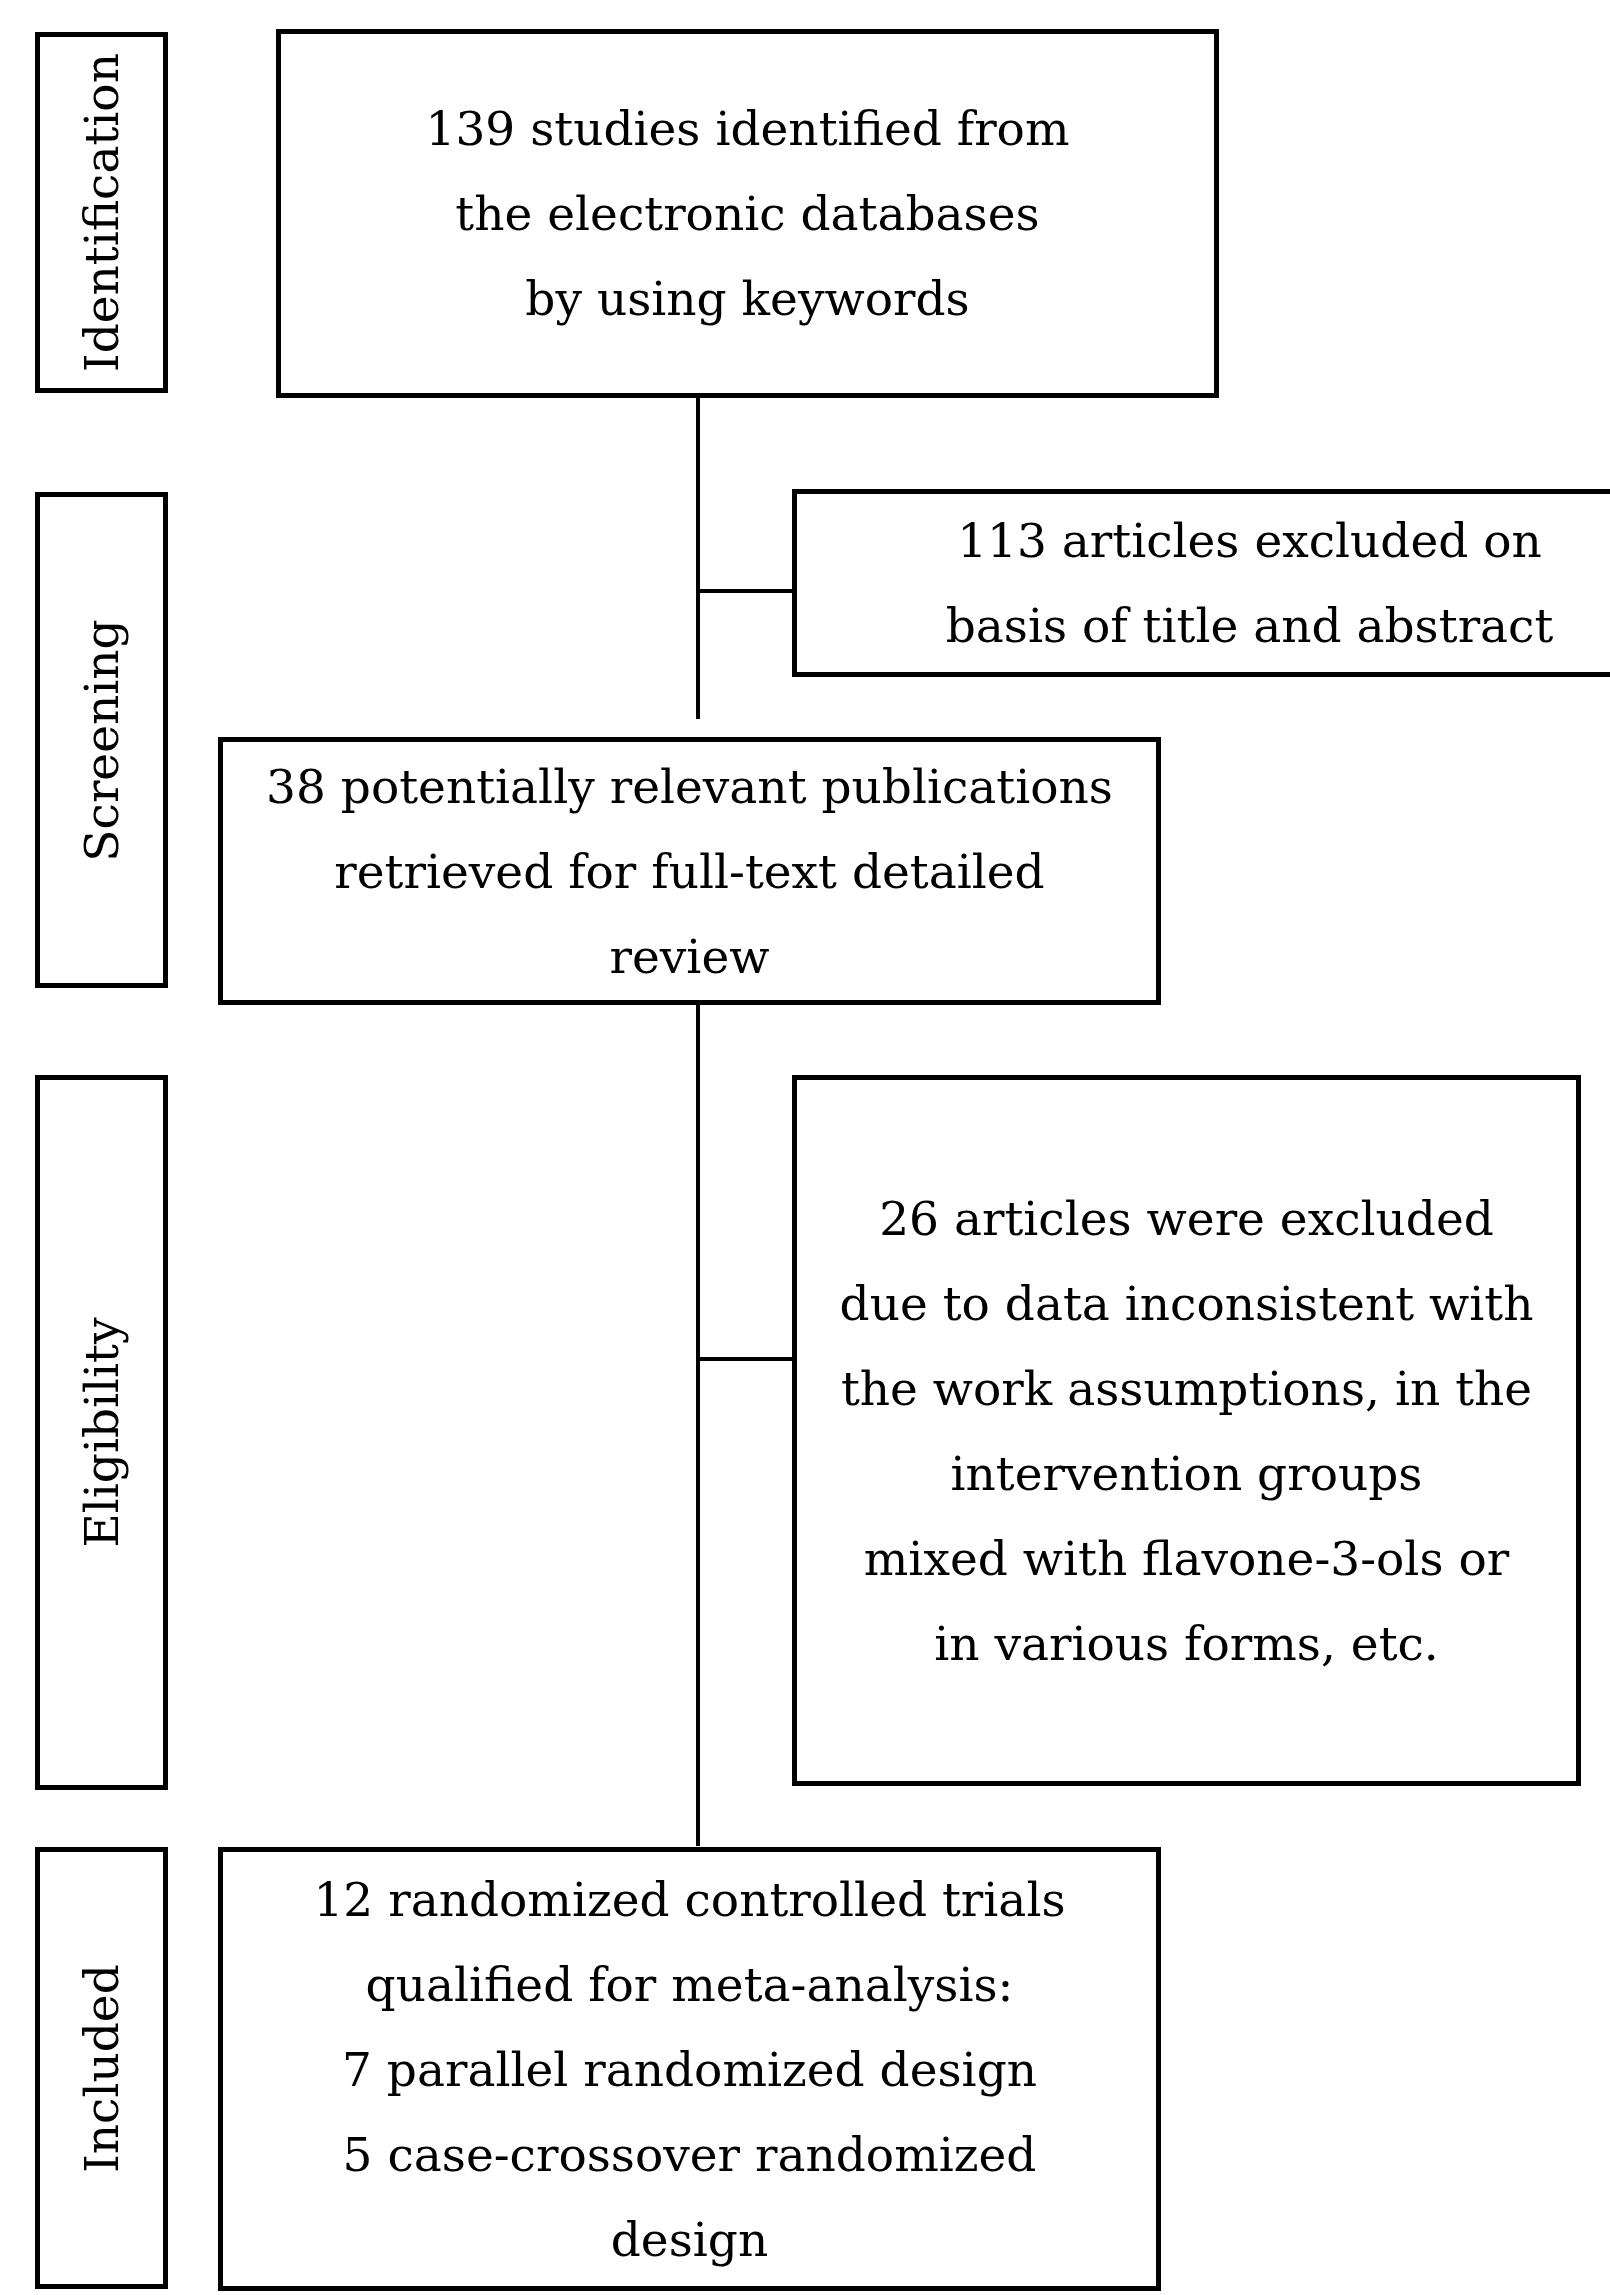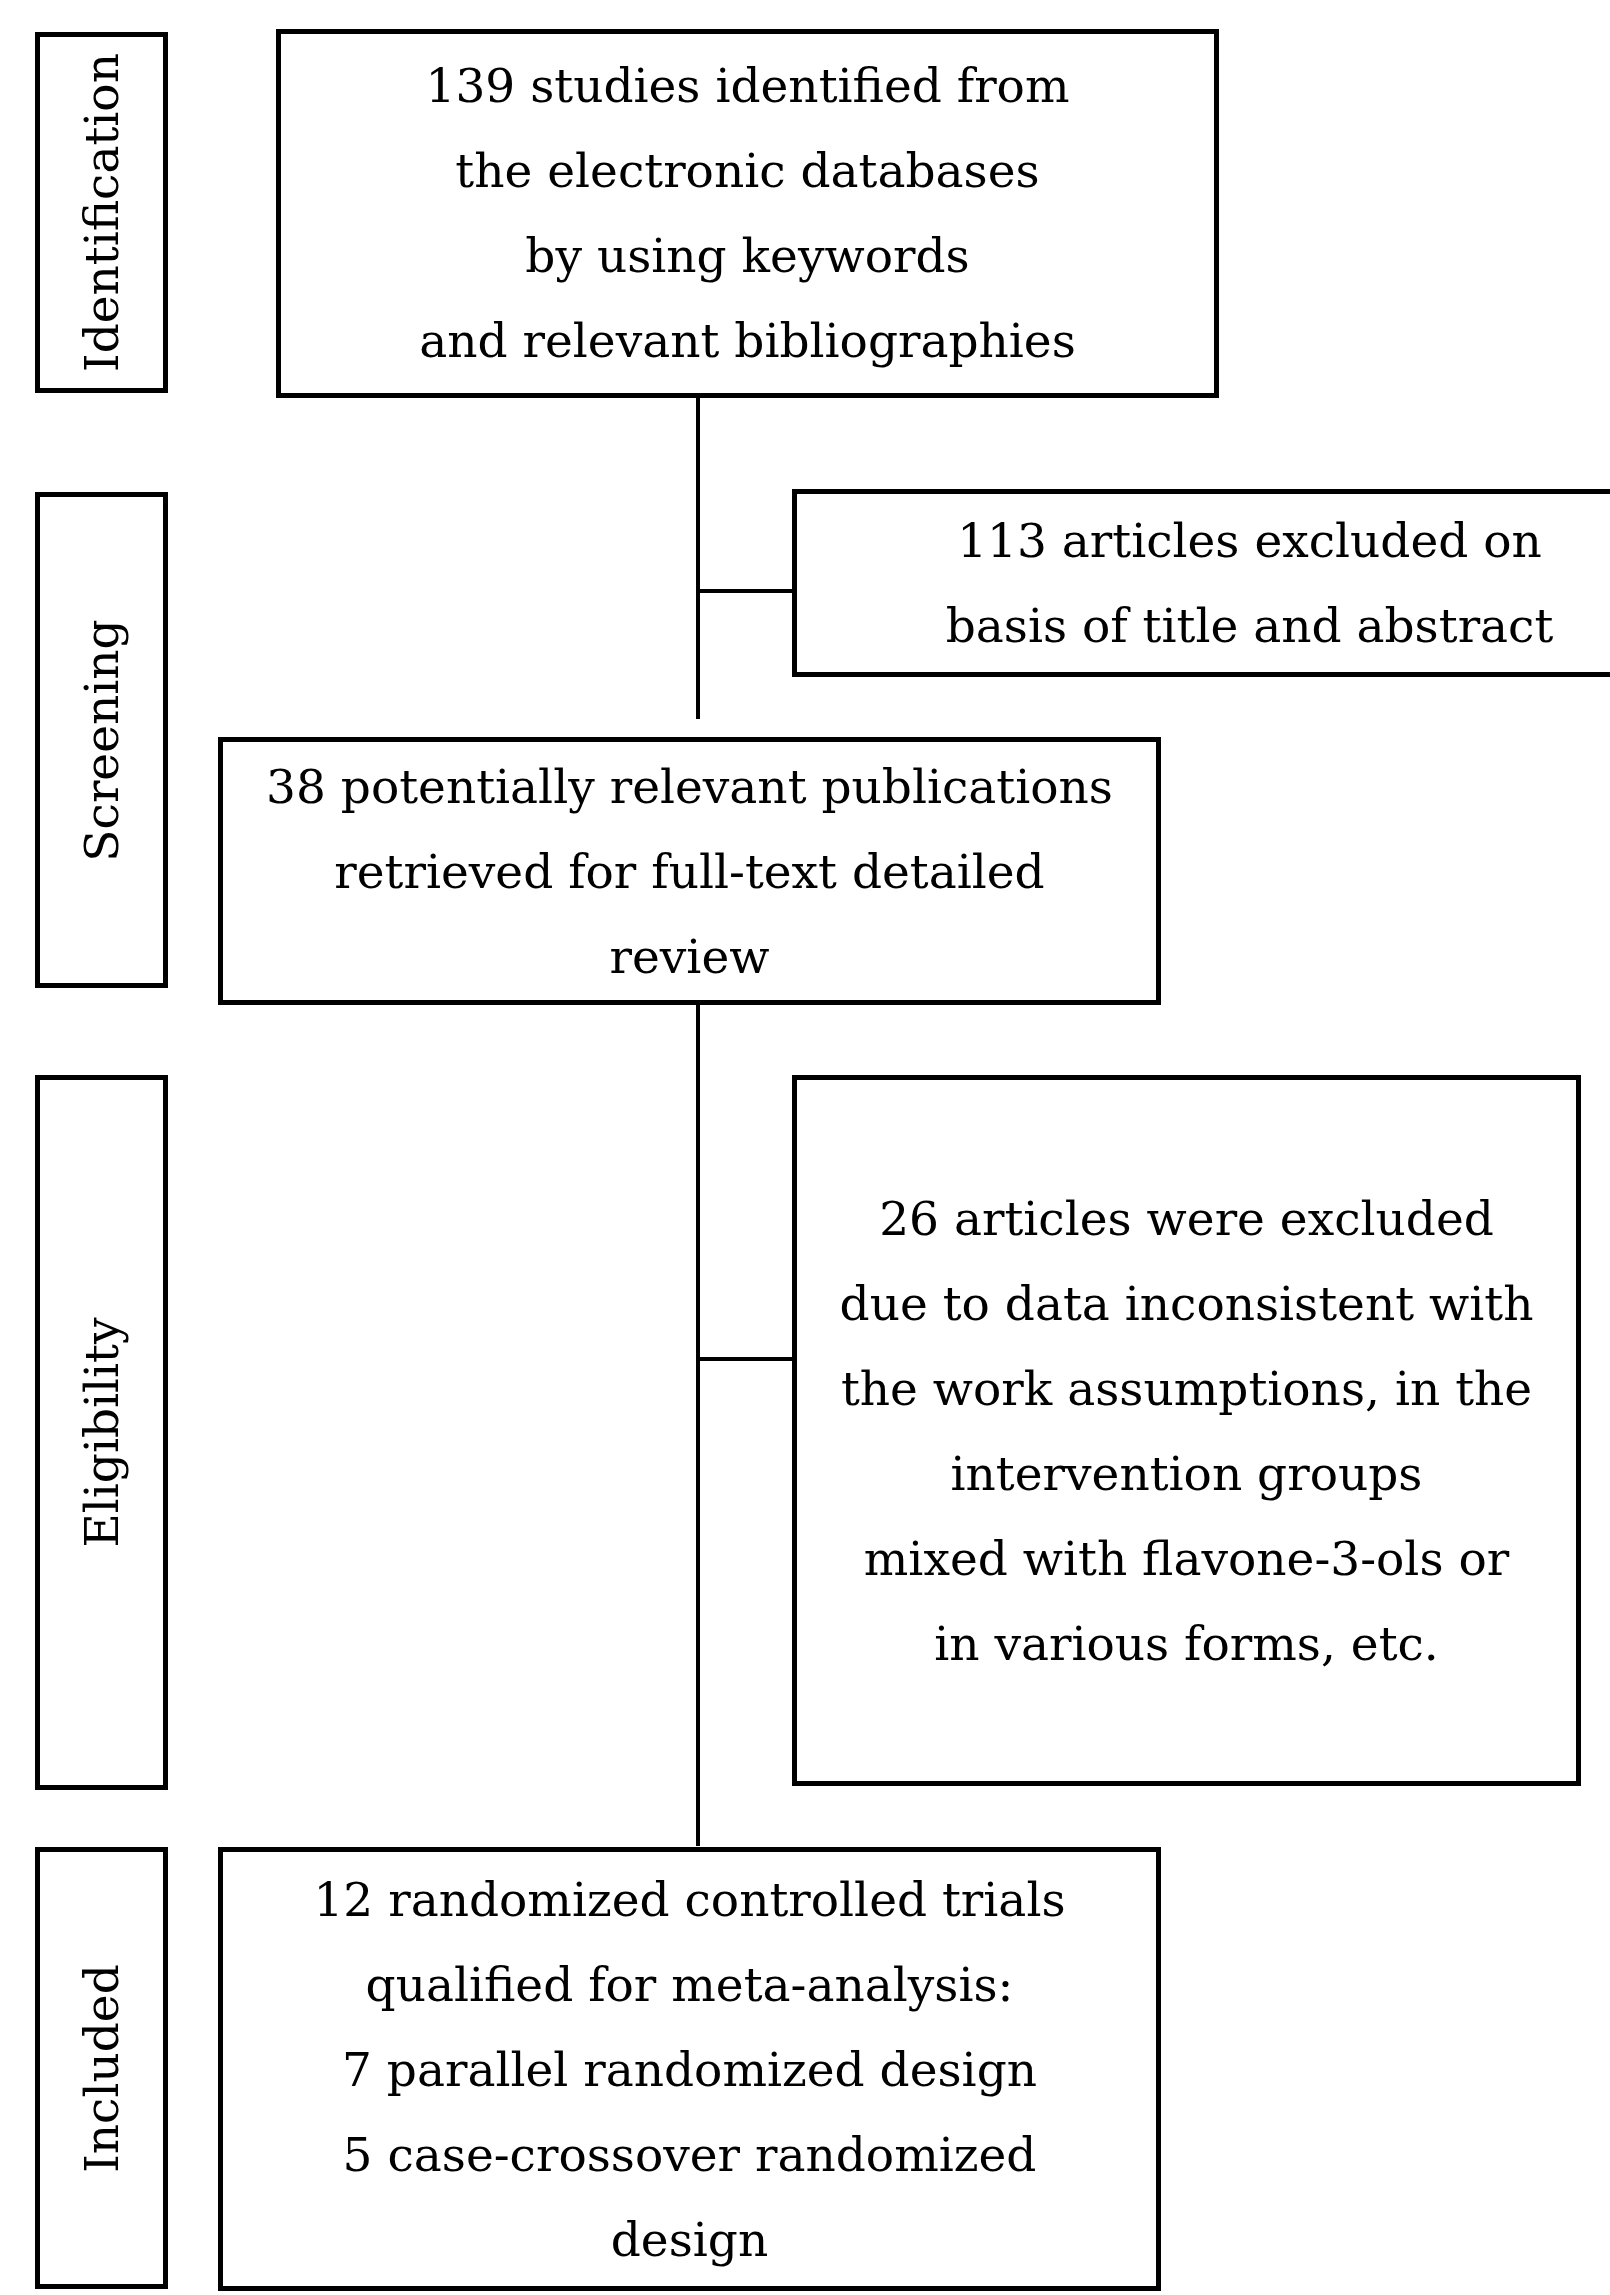--- a/index.html
+++ b/index.html
@@ -79,21 +79,20 @@
 
   <div class="connector" id="conn-v1"></div>
   <div class="connector" id="conn-h1"></div>
   <div class="connector" id="conn-v2"></div>
   <div class="connector" id="conn-h2"></div>
 
   <div class="box" id="box-identified">
     <div class="line">139 studies identified from</div>
     <div class="line">the electronic databases</div>
     <div class="line">by using keywords</div>
-    <div class="line">and relevant bibliographies</div>
   </div>
 
   <div class="box" id="box-excluded-screening">
     <div class="line">113 articles excluded on</div>
     <div class="line">basis of title and abstract</div>
   </div>
 
   <div class="box" id="box-fulltext">
     <div class="line">38 potentially relevant publications</div>
     <div class="line">retrieved for full-text detailed</div>

